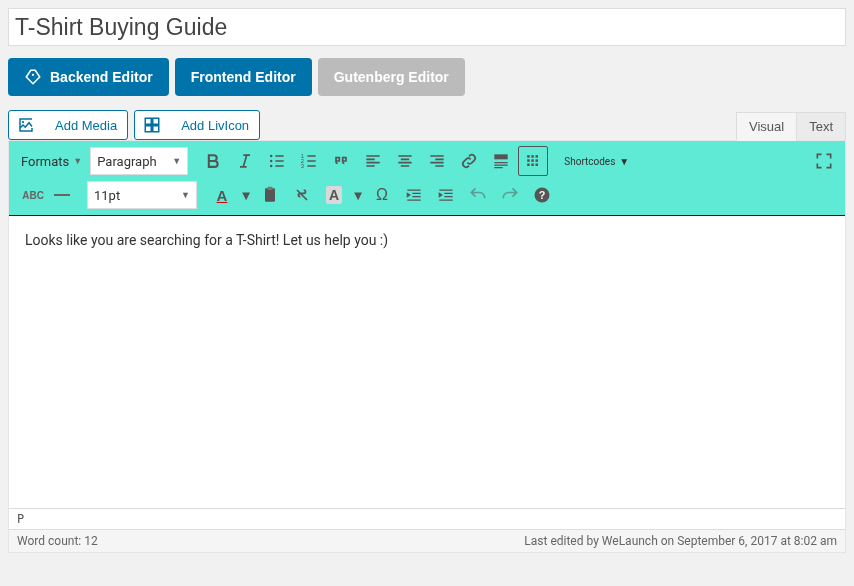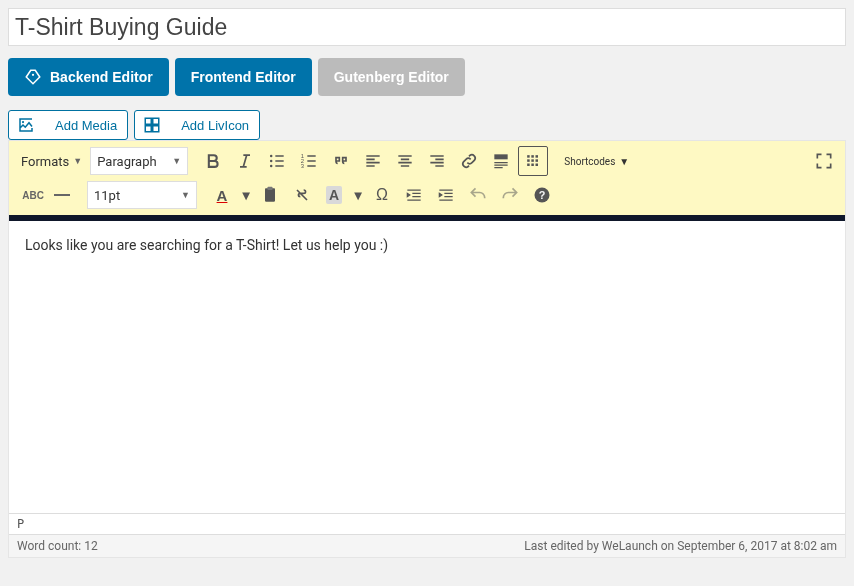--- a/index.html
+++ b/index.html
@@ -11,21 +11,21 @@
 .editor-tab.grey { background: #bbbbbb; }
 .icon-inline { width: 18px; height: 18px; fill: currentColor; }
 .media-row { display: flex; justify-content: space-between; align-items: flex-end; margin-top: 14px; }
 .media-left { display: flex; gap: 6px; }
 .media-btn { border: 1px solid #0071a1; color: #0071a1; background: #fff; padding: 5px 10px 5px 8px; font-size: 13px; font-weight: 400; cursor: pointer; border-radius: 3px; display: flex; align-items: center; gap: 20px; }
 .media-btn svg { width: 18px; height: 18px; fill: #0071a1; }
 .vt-tabs { display: flex; }
 .vt-tab { border: 1px solid #ddd; border-bottom: 1px solid #e5e5e5; background: #ebebeb; color: #555; padding: 6px 12px; font-size: 13px; cursor: pointer; margin-left: -1px; position: relative; top: 1px; }
 .vt-tab.active { background: #f5f5f5; border-bottom-color: #f5f5f5; color: #555; }
 .editor-panel { border: 1px solid #e5e5e5; background: #fff; margin-top: 0; }
-.toolbar { background: #fef9c3; border-bottom: 6px solid #0f172a; padding: 4px 6px; }
+.toolbar { background: #5eead4; border-bottom: 1px solid #0f172a; padding: 4px 6px; }
 .tb-row { display: flex; align-items: center; gap: 2px; flex-wrap: wrap; min-height: 32px; }
 .tb-row:first-child { margin-bottom: 2px; }
 .tb-btn { width: 30px; height: 30px; border: none; background: transparent; cursor: pointer; display: flex; align-items: center; justify-content: center; color: #555; border-radius: 2px; }
 .tb-btn svg { width: 20px; height: 20px; fill: #555; }
 .tb-btn.boxed { border: 1px solid #555; width: 30px; height: 30px; }
 .tb-sep { width: 6px; }
 .tb-select { height: 28px; border: 1px solid #ddd; background: #fff; padding: 0 6px; font-size: 13px; color: #333; cursor: pointer; display: flex; align-items: center; gap: 4px; }
 .tb-select.formats { border: none; background: transparent; font-weight: 400; }
 .tb-select .caret { font-size: 9px; color: #666; }
 .tb-select-para { width: 98px; justify-content: space-between; }
@@ -72,20 +72,24 @@
         </svg>
       <span>Add Media</span>
     </button>
     <button class="media-btn">
       <svg viewBox="0 0 24 24">
           <path d="M3 3h8v8H3zM13 3h8v8h-8zM3 13h8v8H3zM13 13h8v8h-8z" fill="none" stroke="#0071a1" stroke-width="2"></path>
         </svg>
       <span>Add LivIcon</span>
     </button>
   </div>
+  <div class="vt-tabs">
+    <button class="vt-tab active"><span>Visual</span></button>
+    <button class="vt-tab"><span>Text</span></button>
+  </div>
 </div>
 
 <div class="editor-panel">
   <div class="toolbar">
     <div class="tb-row">
       <div class="tb-select formats">
         <span>Formats</span>
           <span class="caret">▼</span>
       </div>
       <div class="tb-select tb-select-para">

